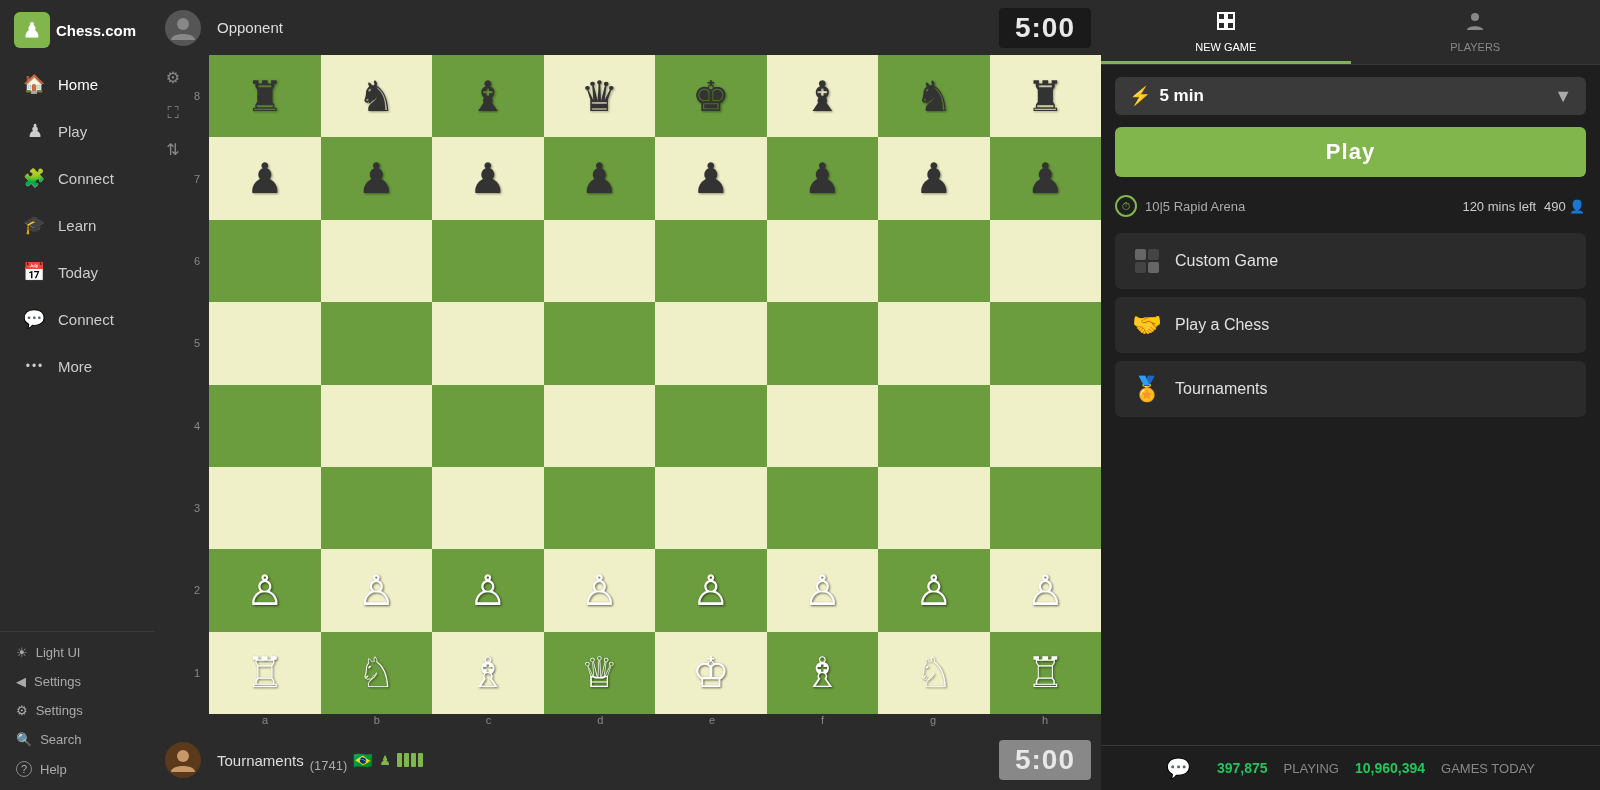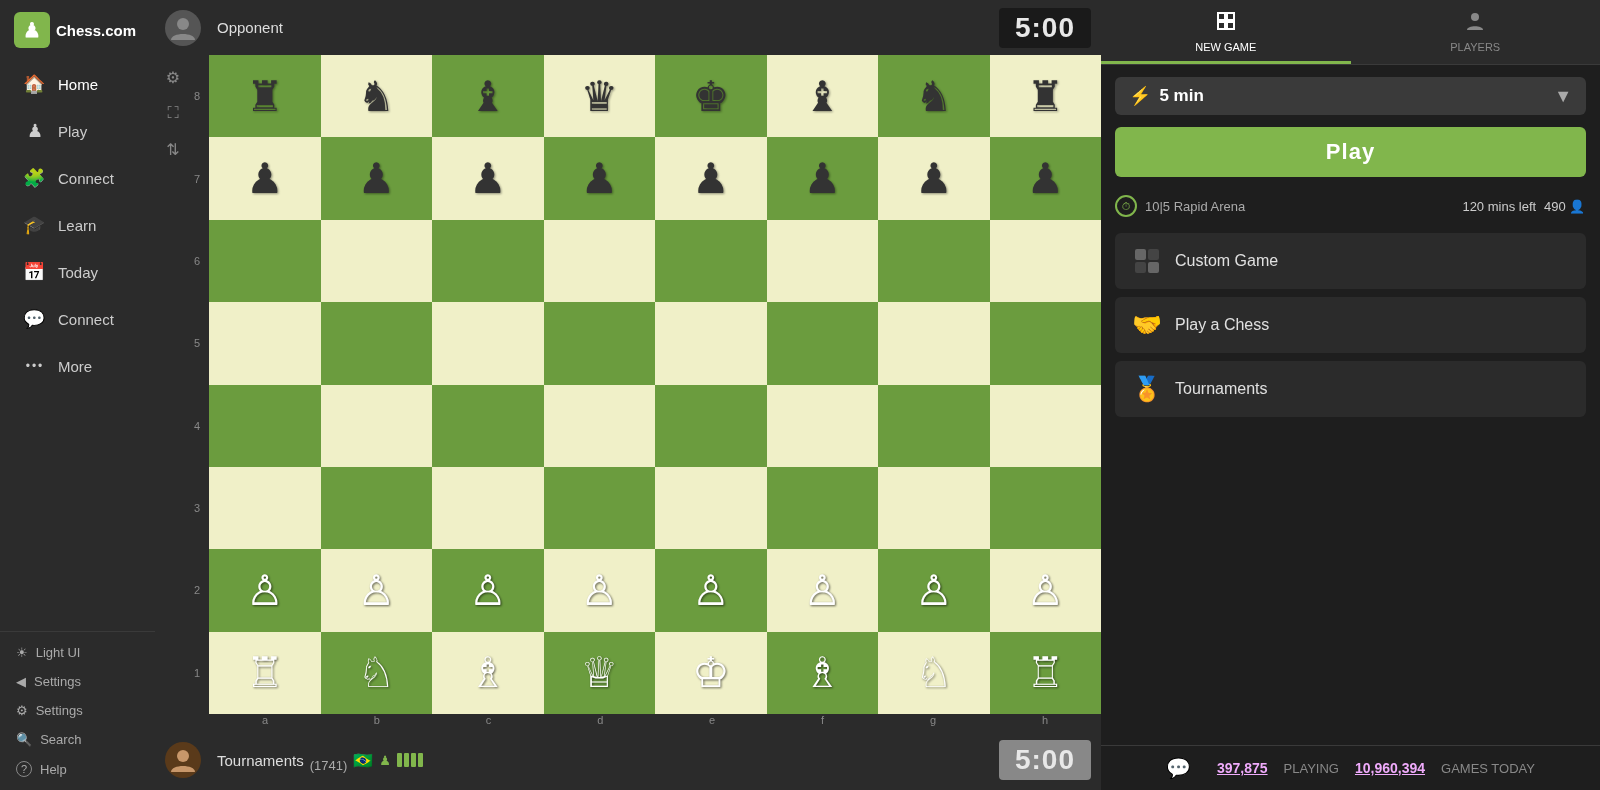--- a/index.html
+++ b/index.html
@@ -251,21 +251,21 @@
       margin-top: auto;
       border-top: 1px solid #3a3a3a;
       display: flex;
       align-items: center;
       justify-content: center;
       gap: 16px;
       padding: 10px 14px;
       font-size: 13px;
       color: #888;
     }
-    .stat-num { color: #f0abfc; font-weight: 700; font-size: 14px; text-decoration: underline; }
+    .stat-num { color: #22c55e; font-weight: 700; font-size: 14px; }
     .chat-icon { color: #888; font-size: 20px; margin-right: 10px; cursor: pointer; }
   </style>
 </head>
 <body>
 
 <div id="sidebar">
   <div id="logo-area">
     <div class="logo-icon">♟</div>
     <span class="logo-text">Chess.com</span>
   </div>

